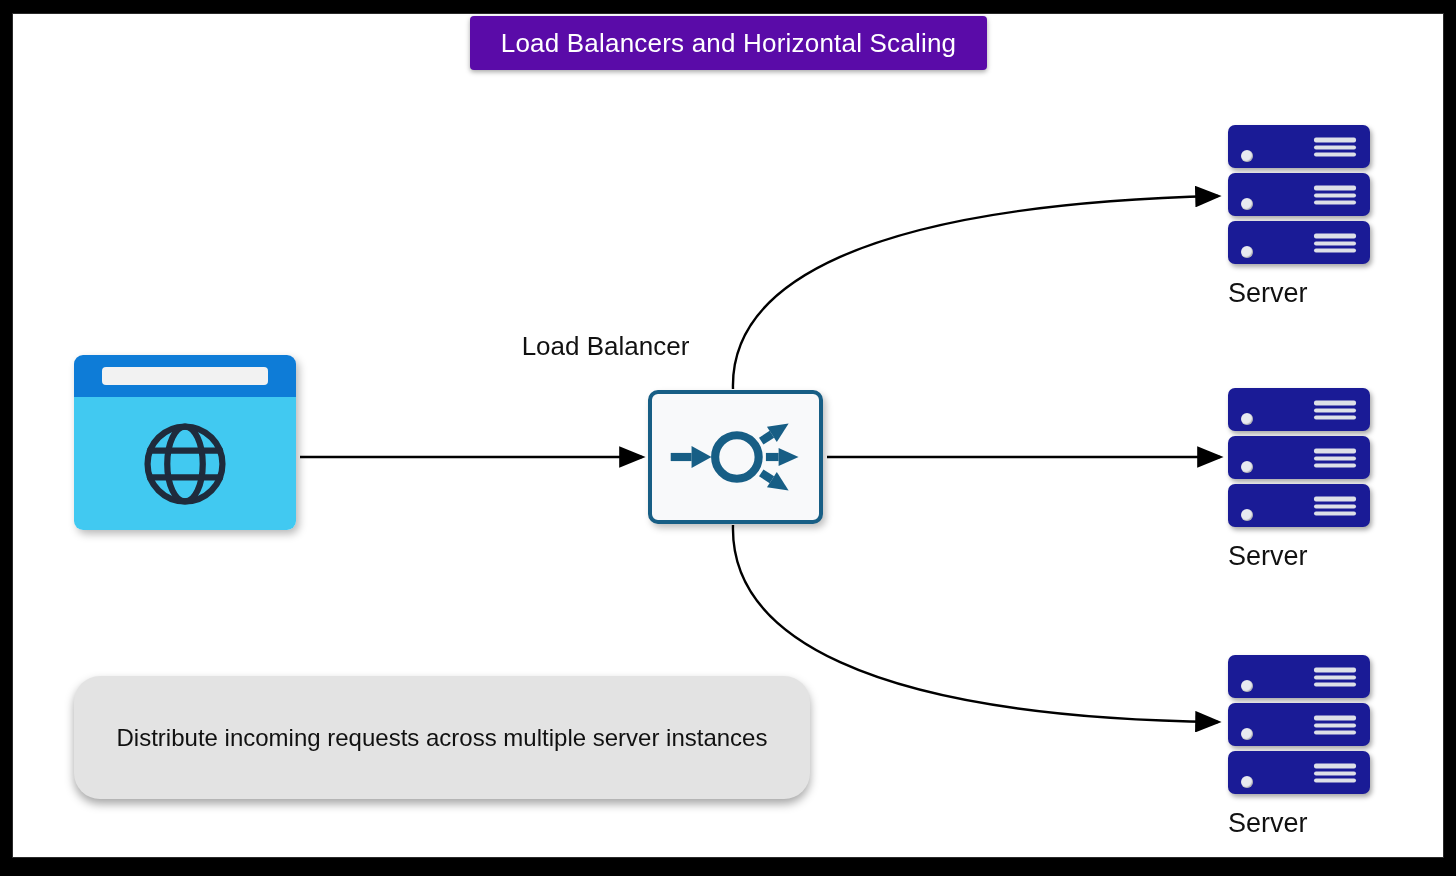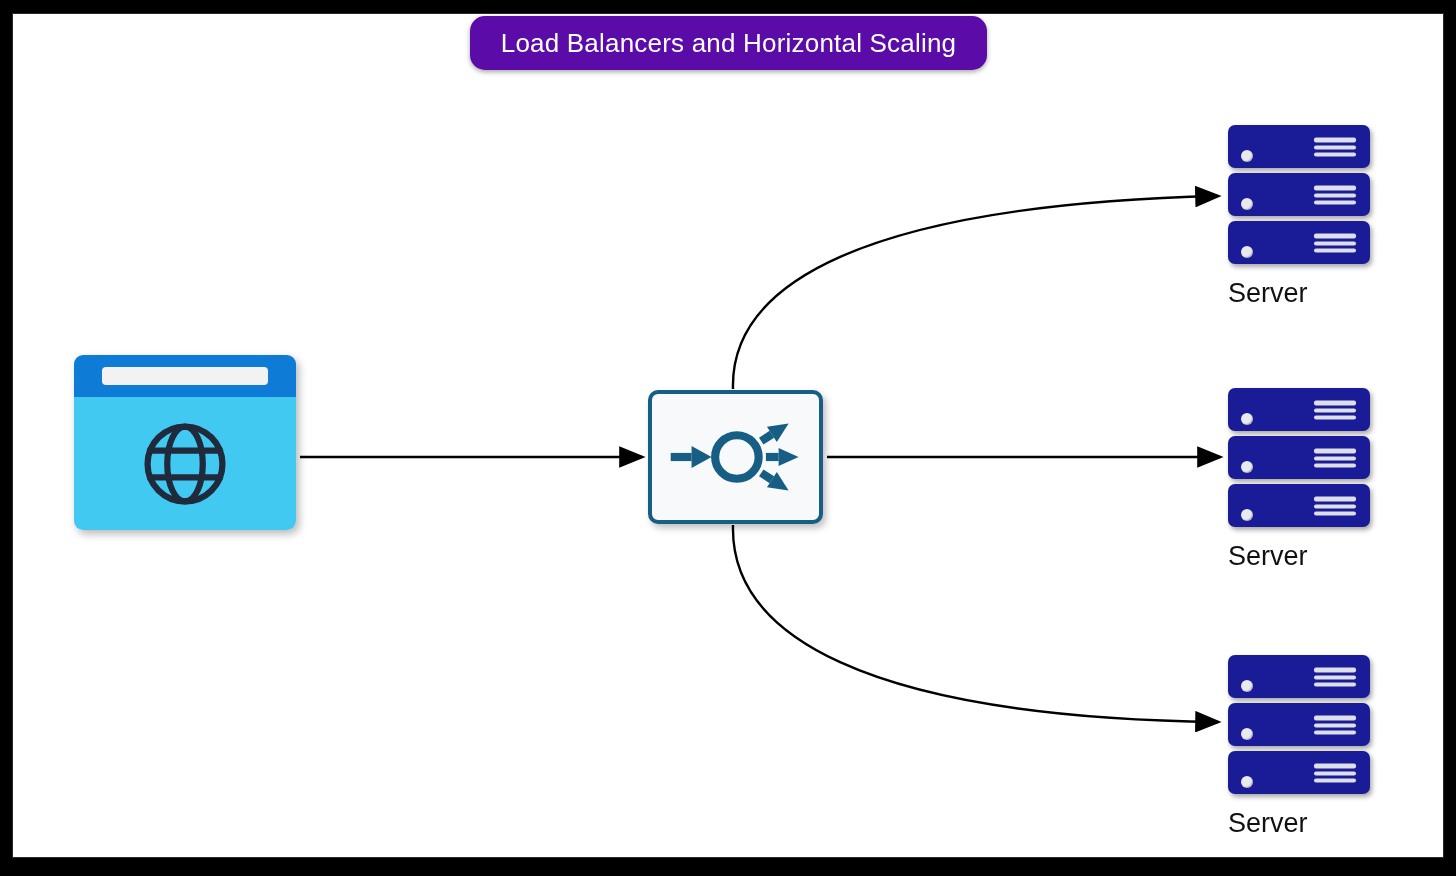--- a/index.html
+++ b/index.html
@@ -20,21 +20,21 @@
     background: #ffffff;
     border: 1px solid #2a2a2a;
   }
 
   
   .title-banner {
     position: absolute;
     left: 470px; top: 16px;
     width: 517px; height: 54px;
     background: #5a0ba8;
-    border-radius: 15px;
+    border-radius: 4px;
     display: flex; align-items: center; justify-content: center;
     color: #ffffff;
     font-size: 26px;
     letter-spacing: 0.2px;
     box-shadow: 0 2px 5px rgba(0,0,0,0.35);
   }
 
   
   svg.arrows {
     position: absolute; left: 0; top: 0;
@@ -185,20 +185,21 @@
         <g stroke="#1f2b3c" stroke-width="6.5" fill="none" stroke-linecap="round">
           <circle cx="50" cy="50" r="39"></circle>
           <ellipse cx="50" cy="50" rx="18.5" ry="39"></ellipse>
           <line x1="13.5" y1="36" x2="86.5" y2="36"></line>
           <line x1="13.5" y1="64" x2="86.5" y2="64"></line>
         </g>
       </svg>
     </div>
   </div>
 
+  <div class="lb-label">Load Balancer</div>
   <div class="lb-box">
     <svg width="136" height="92" viewBox="0 0 150 100">
       <g stroke="#175e85" stroke-width="9" fill="#175e85">
         <line x1="3" y1="50" x2="26" y2="50"></line>
         <polygon points="26,38 48,50 26,62" stroke="none"></polygon>
         <circle cx="76" cy="50" r="24" fill="none"></circle>
         <g transform="rotate(-33 76 50)">
           <line x1="108" y1="50" x2="122" y2="50"></line>
           <polygon points="122,40 144,50 122,60" stroke="none"></polygon>
         </g>
@@ -291,13 +292,16 @@
       <span class="led"></span>
       <span class="vents">
           <i></i>
           <i></i>
           <i></i>
         </span>
     </div>
     <div class="stack-label">Server</div>
   </div>
 
+  <div class="caption-box">
+    <span class="caption-text">Distribute incoming requests across multiple server instances</span>
+  </div>
 </div>
 
 </body></html>

